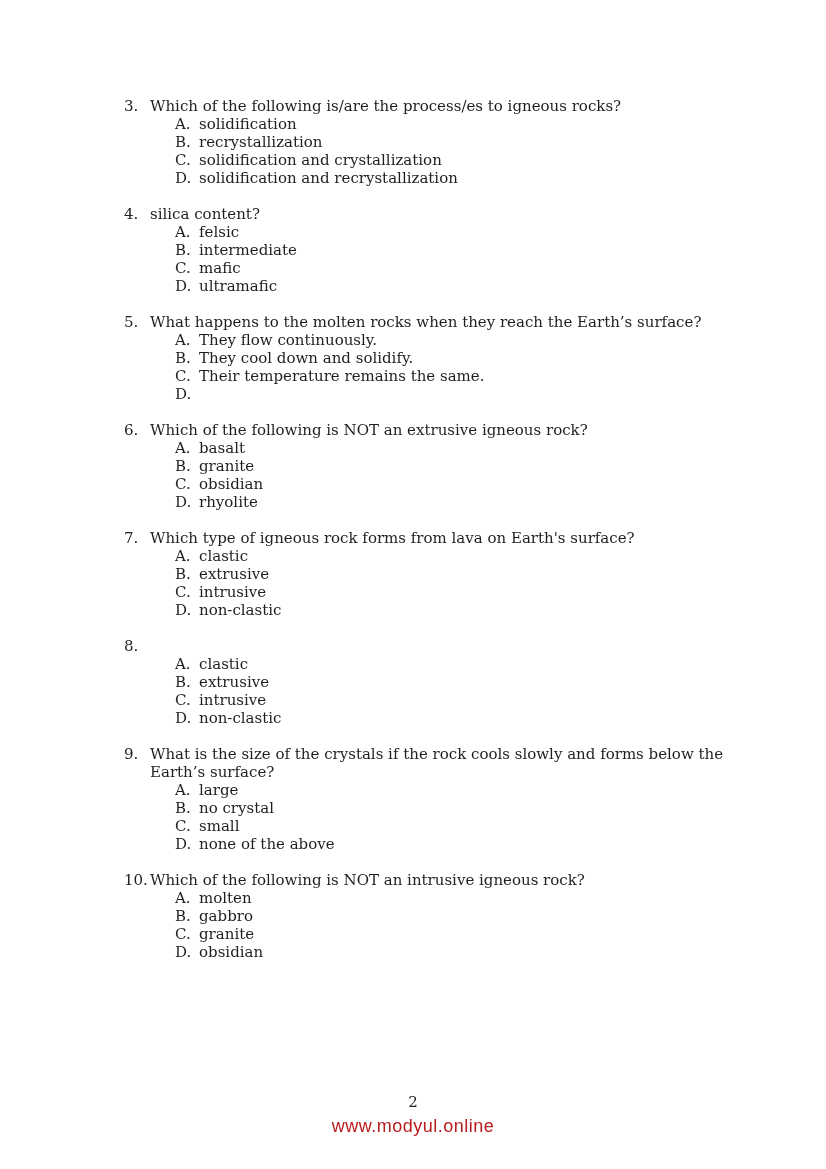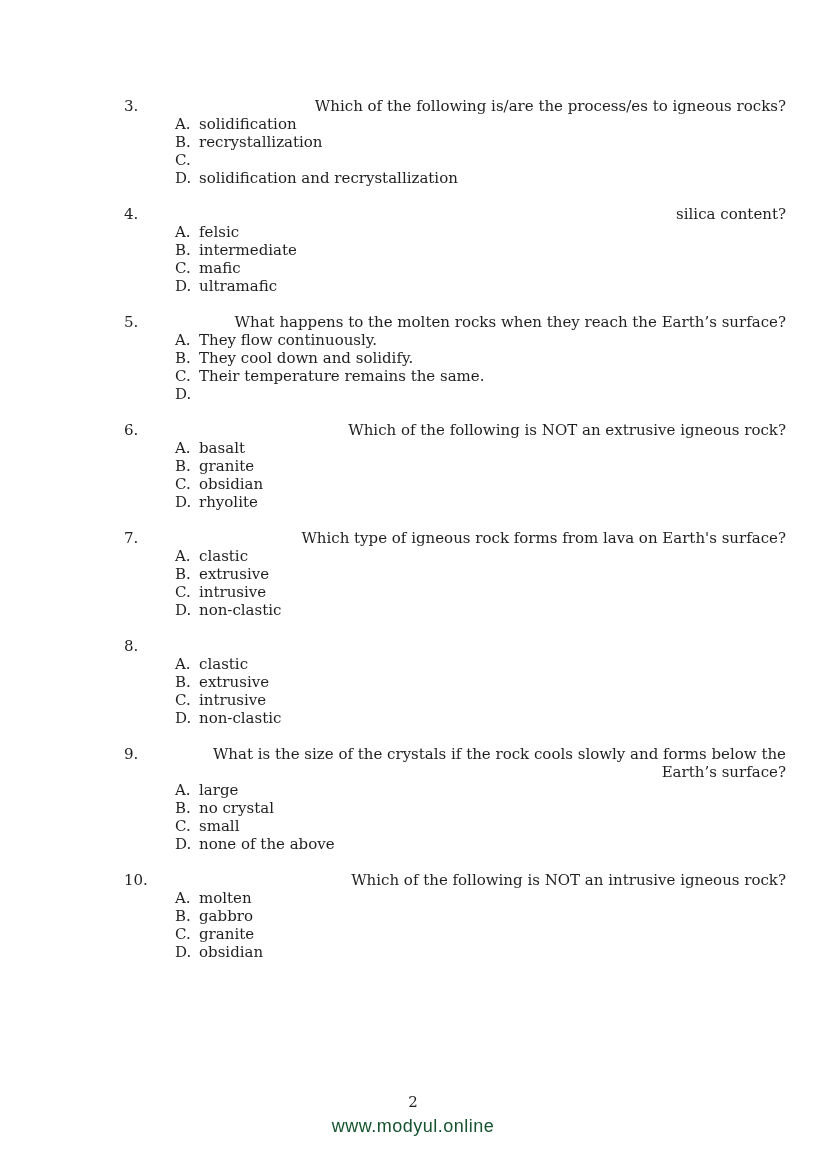--- a/index.html
+++ b/index.html
@@ -30,21 +30,20 @@
     align-items: flex-start;
   }
   .q-number {
     flex: 0 0 26px;
     font-size: 15px;
     line-height: 18px;
     white-space: nowrap;
   }
   .q-lines {
     flex: 1 1 auto;
-    text-align: right;
   }
   .q-line {
     font-size: 15px;
     line-height: 18px;
     white-space: nowrap;
   }
   .q-options {
     margin-left: 77px; 
   }
   
@@ -75,21 +74,21 @@
   }
   .watermark {
     position: absolute;
     top: 1116px;
     left: 0;
     width: 100%;
     text-align: center;
     font-family: "Liberation Sans", "DejaVu Sans", sans-serif;
     font-size: 18px;
     line-height: 20px;
-    color: #14532d;
+    color: #b91c1c;
     letter-spacing: 0.5px;
   }
 </style>
 </head>
 <body>
 
 <div class="page">
   <div class="questions">
       <div class="question">
         <div class="q-head">
@@ -102,20 +101,21 @@
           <div class="option">
             <span class="opt-letter">A.</span>
             <span class="opt-text">solidification</span>
           </div>
           <div class="option">
             <span class="opt-letter">B.</span>
             <span class="opt-text">recrystallization</span>
           </div>
           <div class="option">
             <span class="opt-letter">C.</span>
+            <span class="opt-text">solidification and crystallization</span>
           </div>
           <div class="option">
             <span class="opt-letter">D.</span>
             <span class="opt-text">solidification and recrystallization</span>
           </div>
         </div>
       </div>
       <div class="question">
         <div class="q-head">
           <span class="q-number">4.</span>

